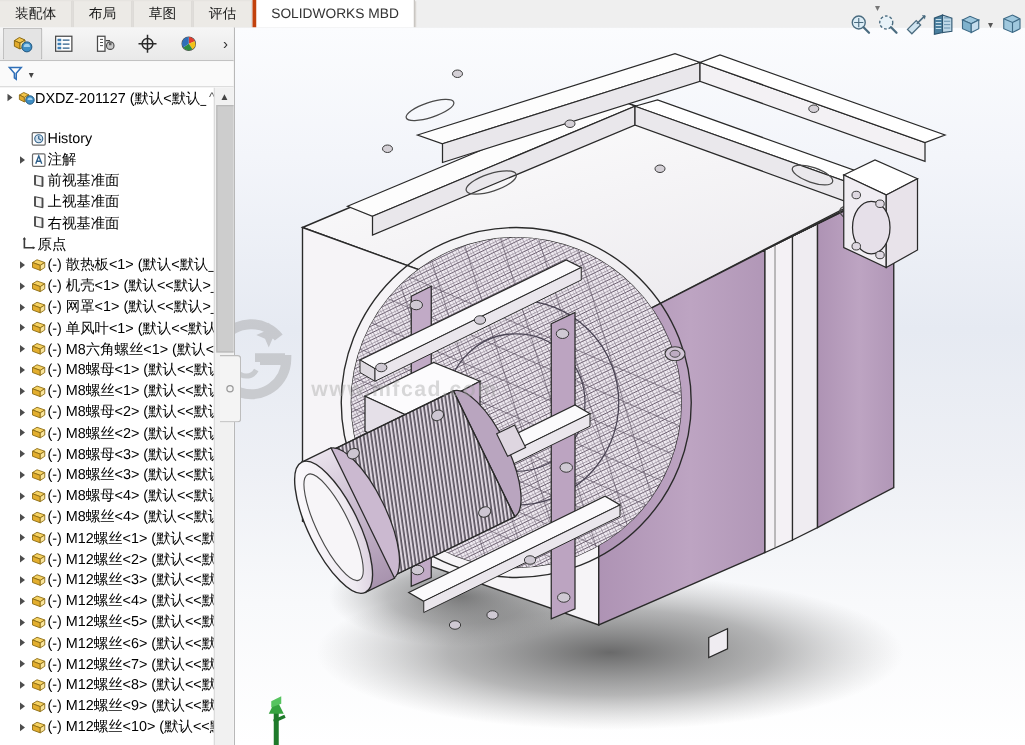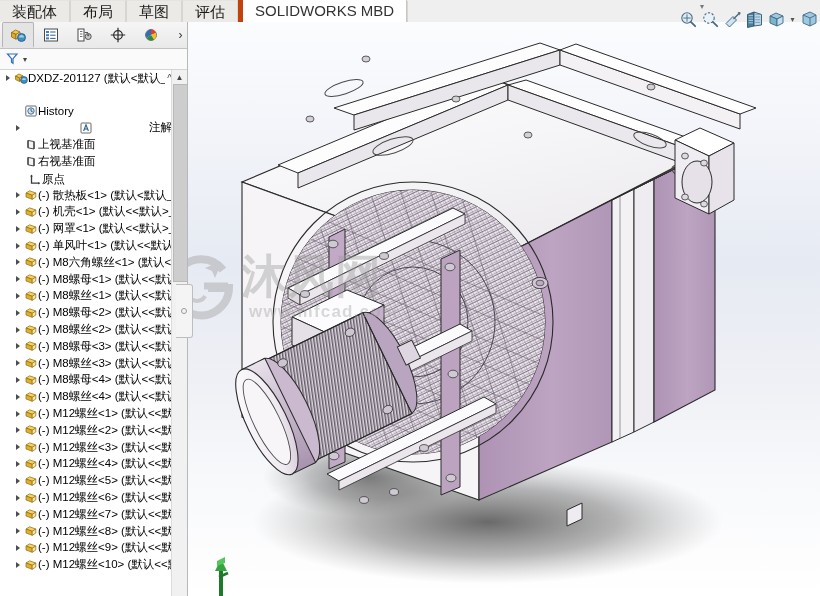--- a/index.html
+++ b/index.html
@@ -12,28 +12,28 @@
   #app{position:relative;width:820px;height:596px;overflow:hidden;background:#f0f0f0;}
 
   
   .tabstrip{
     position:absolute;left:0;top:0;width:820px;height:22px;
     background:#efefef;border-bottom:1px solid #c8c8c8;
     display:flex;align-items:flex-end;
   }
   .cmdtab{
     height:21px;line-height:21px;padding:0 12px;
-    font-size:15px;color:#1a1a1a;background:#eceae6;
+    font-size:11px;color:#1a1a1a;background:#eceae6;
     border-left:1px solid #d9d6d2;border-right:1px solid #d9d6d2;
     border-top:1px solid #e6e4e0;
     white-space:nowrap;cursor:default;
   }
   .cmdtab:first-child{border-left:none;}
   .cmdtab.active{
-    background:#ffffff;border-left:5px solid #c2410c;border-right:1px solid #c9c6c2;
+    background:#ffffff;border-left:3px solid #c2410c;border-right:1px solid #c9c6c2;
     border-top:1px solid #c9c6c2;color:#333;height:22px;line-height:22px;
   }
   .tabfill{flex:1;height:21px;background:#efefef;border-left:1px solid #d9d6d2;}
 
   
   .viewtools{
     position:absolute;right:2px;top:8px;height:22px;
     display:flex;align-items:center;gap:3px;z-index:30;
   }
   .vt{width:19px;height:19px;position:relative;cursor:default;}
@@ -275,53 +275,64 @@
             <span class="tw"></span>
             <span class="ticon">
               <svg width="14" height="14" viewBox="0 0 14 14">
                 <rect x="1.8" y="2" width="10.4" height="10" rx="1" fill="#fff" stroke="#6a6a6a" stroke-width="1"></rect>
                 <circle cx="7" cy="7" r="3.2" fill="#cfe0ee" stroke="#36658c" stroke-width=".9"></circle>
                 <path d="M7 4.8V7l1.8 1" stroke="#36658c" stroke-width="1" fill="none"></path>
               </svg>
             </span>
             <span class="tlabel">History</span>
           </div>
-          <div class="trow" style="padding-left: 12px; justify-content: space-between;">
+          <div class="trow" style="padding-left: 12px;">
             <span class="tw has"></span>
             <span class="ticon">
               <svg width="14" height="14" viewBox="0 0 14 14">
                 <rect x="2" y="2" width="10" height="10" rx="1" fill="#fff" stroke="#6a6a6a" stroke-width="1"></rect>
                 <path d="M4.6 10 L7 3.8 L9.4 10M5.6 8h2.8" stroke="#2d5f8a" stroke-width="1.1" fill="none"></path>
               </svg>
             </span>
             <span class="tlabel">注解</span>
           </div>
           <div class="trow" style="padding-left: 12px;">
             <span class="tw"></span>
             <span class="ticon">
               <svg width="14" height="14" viewBox="0 0 14 14">
                 <path d="M4 2.4 L10 3.6 L10 11 L4 9.8z" fill="#f4f4f4" stroke="#4a4a4a" stroke-width="1"></path>
                 <path d="M4 2.4 L4 9.8" stroke="#4a4a4a" stroke-width="1.4"></path>
                 <path d="M10 3.6 L10 11" stroke="#4a4a4a" stroke-width="1.4"></path>
               </svg>
             </span>
-            <span class="tlabel">上视基准面</span>
+            <span class="tlabel">前视基准面</span>
           </div>
           <div class="trow" style="padding-left: 12px;">
             <span class="tw"></span>
             <span class="ticon">
               <svg width="14" height="14" viewBox="0 0 14 14">
                 <path d="M4 2.4 L10 3.6 L10 11 L4 9.8z" fill="#f4f4f4" stroke="#4a4a4a" stroke-width="1"></path>
                 <path d="M4 2.4 L4 9.8" stroke="#4a4a4a" stroke-width="1.4"></path>
                 <path d="M10 3.6 L10 11" stroke="#4a4a4a" stroke-width="1.4"></path>
               </svg>
             </span>
+            <span class="tlabel">上视基准面</span>
+          </div>
+          <div class="trow" style="padding-left: 12px;">
+            <span class="tw"></span>
+            <span class="ticon">
+              <svg width="14" height="14" viewBox="0 0 14 14">
+                <path d="M4 2.4 L10 3.6 L10 11 L4 9.8z" fill="#f4f4f4" stroke="#4a4a4a" stroke-width="1"></path>
+                <path d="M4 2.4 L4 9.8" stroke="#4a4a4a" stroke-width="1.4"></path>
+                <path d="M10 3.6 L10 11" stroke="#4a4a4a" stroke-width="1.4"></path>
+              </svg>
+            </span>
             <span class="tlabel">右视基准面</span>
           </div>
-          <div class="trow" style="padding-left: 16px; align-items: flex-end;">
+          <div class="trow" style="padding-left: 4px;">
             <span class="tw"></span>
             <span class="ticon">
               <svg width="14" height="14" viewBox="0 0 14 14">
                 <path d="M3.5 2.4 V10.2 H11.4" fill="none" stroke="#3a3a3a" stroke-width="1.3"></path>
                 <path d="M2.2 3.6 L3.5 1.6 L4.8 3.6z" fill="#3a3a3a"></path>
                 <path d="M10.2 9 L12.2 10.2 L10.2 11.4z" fill="#3a3a3a"></path>
               </svg>
             </span>
             <span class="tlabel">原点</span>
           </div>
@@ -759,21 +770,20 @@
       <path d="M379 488 L394 481 L394 497 L379 504 Z" fill="#efecf1" stroke="#2a2a2a" stroke-width="1"></path>
     </svg>
 
     <div class="watermark">
       <svg width="78" height="78" viewBox="0 0 78 78" style="position:absolute;left:0;top:2px;">
         <path d="M60 20a28 28 0 1 0 6 18h-21" fill="none" stroke="#9a9a9a" stroke-width="8"></path>
         <path d="M41 36h24" stroke="#9a9a9a" stroke-width="7"></path>
         <path d="M52 8l3 7 7 3-7 3-3 7-3-7-7-3 7-3z" fill="#9a9a9a"></path>
         <path d="M26 46a9 9 0 0 0 16 0" fill="none" stroke="#9a9a9a" stroke-width="4"></path>
       </svg>
-      <div class="wm-text">沐风网</div>
       <div class="wm-url">www.mfcad.com</div>
     </div>
 
     <svg class="triad" width="36" height="44" viewBox="0 0 36 44">
       <path d="M13 44 L13 14 L17 14 L17 44 Z" fill="#1e7a2a"></path>
       <path d="M9 16 L15 4 L21 16 Z" fill="#35a33f"></path>
       <path d="M11 6 L19 2 L19 8 L11 11 Z" fill="#56c45f"></path>
       <path d="M13 22 L22 18" stroke="#1e7a2a" stroke-width="2.6"></path>
     </svg>
   </div>

